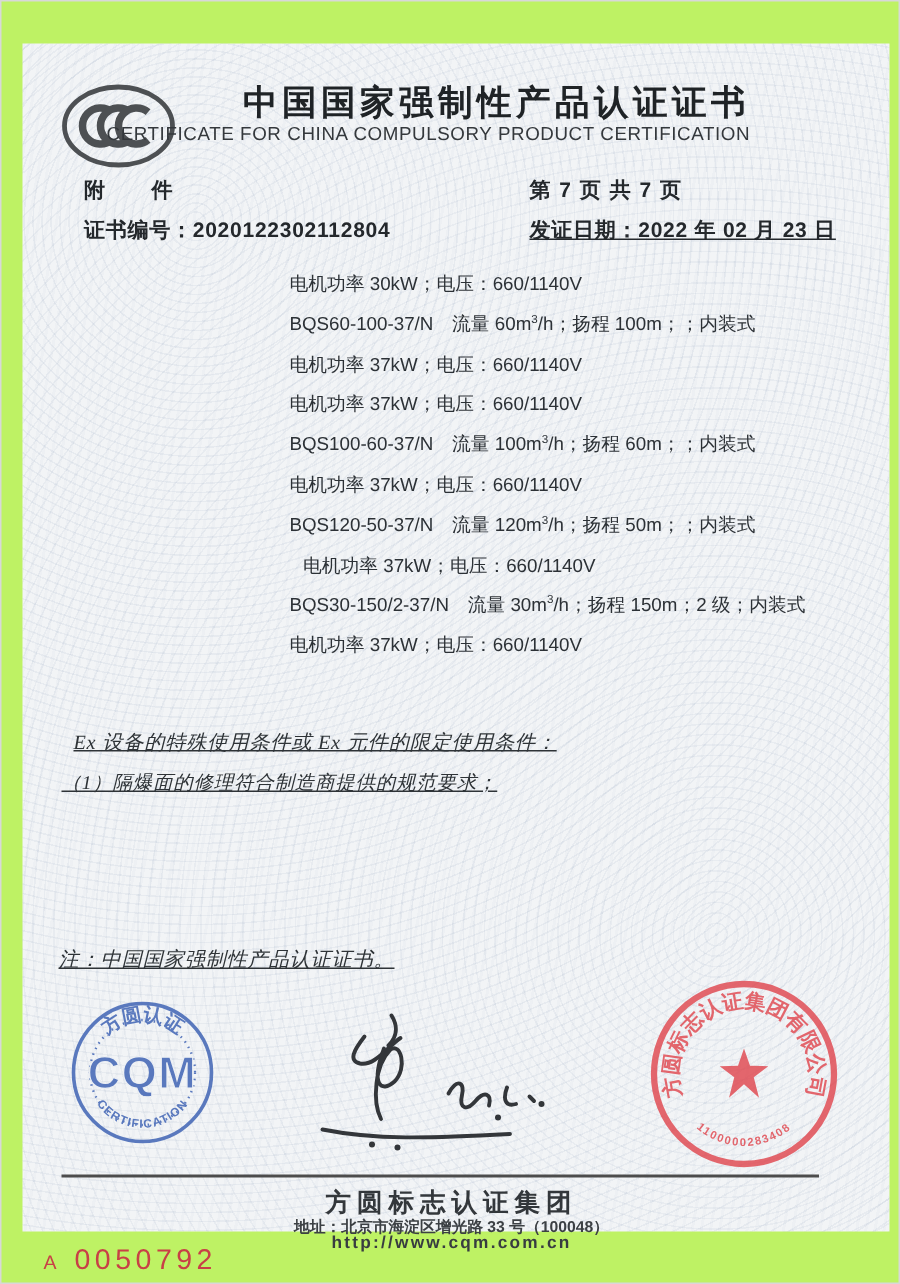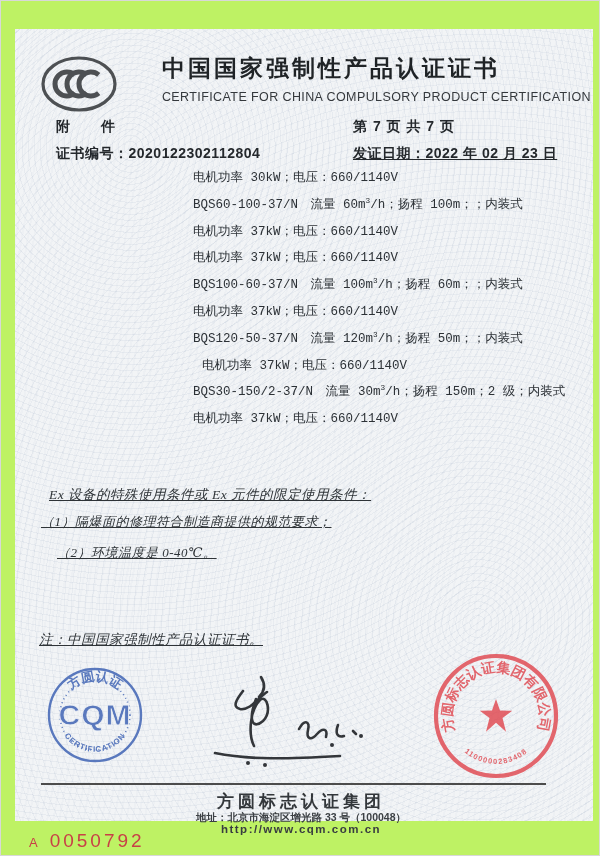--- a/index.html
+++ b/index.html
@@ -14,31 +14,31 @@
     background-image:
       repeating-radial-gradient(circle at 20% 15%, rgba(130,150,180,0.10) 0 1px, transparent 1px 6px),
       repeating-radial-gradient(circle at 80% 75%, rgba(130,150,180,0.09) 0 1px, transparent 1px 7px),
       repeating-linear-gradient(100deg, rgba(160,175,200,0.06) 0 2px, transparent 2px 6px);
   }
   .abs { position:absolute; }
 
   
   .title-zh { left:120px; top:52px; width:420px; text-align:center;
     font-size:23px; font-weight:700; letter-spacing:3px; color:#1f2326; }
-  .title-en { left:70px; top:89px; width:520px; text-align:right;
+  .title-en { left:70px; top:81px; width:520px; text-align:left;
     font-size:12.5px; letter-spacing:0.4px; color:#34383c; }
   .hdr { font-size:14px; font-weight:700; color:#24282c; letter-spacing:1px; }
   .attachment { left:55px; top:117px; }
   .page-info  { left:352px; top:117px; }
   .cert-no    { left:55px; top:144px; letter-spacing:0.5px; }
   .issue-date { left:352px; top:144px; letter-spacing:0.5px;text-decoration:underline; }
 
   
-  .spec-lines { left:192px; top:160px; width:380px;
-    font-family:Liberation Mono, monospace;
+  .spec-lines { left:192px; top:172px; width:380px;
+    font-family:Liberation Sans, sans-serif;
     font-size:12.5px; color:#2c3136; }
   .spec-row { height:26.8px; line-height:26.8px; white-space:nowrap; }
   .spec-row.indent { padding-left:9px; }
   .spec-row sup { font-size:0.62em; vertical-align:super; }
 
   
   .kai { font-family:"Liberation Serif","DejaVu Serif",serif; font-style:italic;
     color:#2e3337; letter-spacing:0.5px;text-decoration:underline; }
   .ex-title { left:48px; top:485px; font-size:13.5px; }
   .ex-item1 { left:40px; top:512px; font-size:13px; }
@@ -87,21 +87,20 @@
     <div class="spec-row"><span>BQS100-60-37/N　流量 100m</span><sup>3</sup><span>/h；扬程 60m；；内装式</span></div>
     <div class="spec-row"><span>电机功率 37kW；电压：660/1140V</span><sup></sup><span></span></div>
     <div class="spec-row"><span>BQS120-50-37/N　流量 120m</span><sup>3</sup><span>/h；扬程 50m；；内装式</span></div>
     <div class="spec-row indent"><span>电机功率 37kW；电压：660/1140V</span><sup></sup><span></span></div>
     <div class="spec-row"><span>BQS30-150/2-37/N　流量 30m</span><sup>3</sup><span>/h；扬程 150m；2 级；内装式</span></div>
     <div class="spec-row"><span>电机功率 37kW；电压：660/1140V</span><sup></sup><span></span></div>
   </div>
 
   <div class="abs kai ex-title">Ex 设备的特殊使用条件或 Ex 元件的限定使用条件：</div>
   <div class="abs kai ex-item1">（1）隔爆面的修理符合制造商提供的规范要求；</div>
-  <div class="abs kai ex-item2">（2）环境温度是 0-40℃。</div>
 
   <div class="abs kai note">注：中国国家强制性产品认证证书。</div>
 
   <svg class="abs" style="left:38px; top:664px;" width="112" height="100" viewBox="0 0 112 100">
     <g opacity="0.9">
       <circle cx="56" cy="50" r="46" fill="none" stroke="#4a6cb8" stroke-width="2.4"></circle>
       <circle cx="56" cy="50" r="35" fill="none" stroke="#4a6cb8" stroke-width="1.6" stroke-dasharray="1 3.2"></circle>
       <path id="cqmTop" d="M 24.1 61.6 A 34 34 0 1 1 87.9 61.6" fill="none"></path>
       <text font-size="13" font-weight="700" fill="#4a6cb8">
         <textPath href="#cqmTop" startOffset="50%" text-anchor="middle">方圆认证</textPath>

